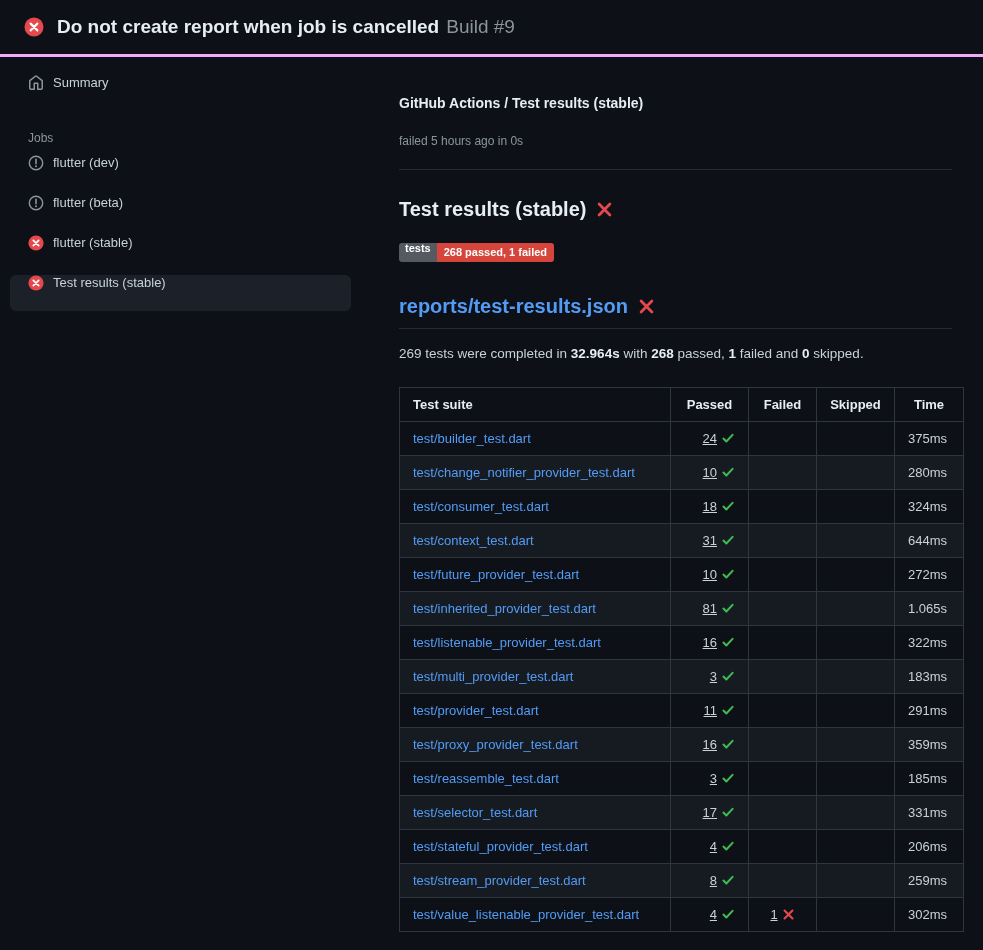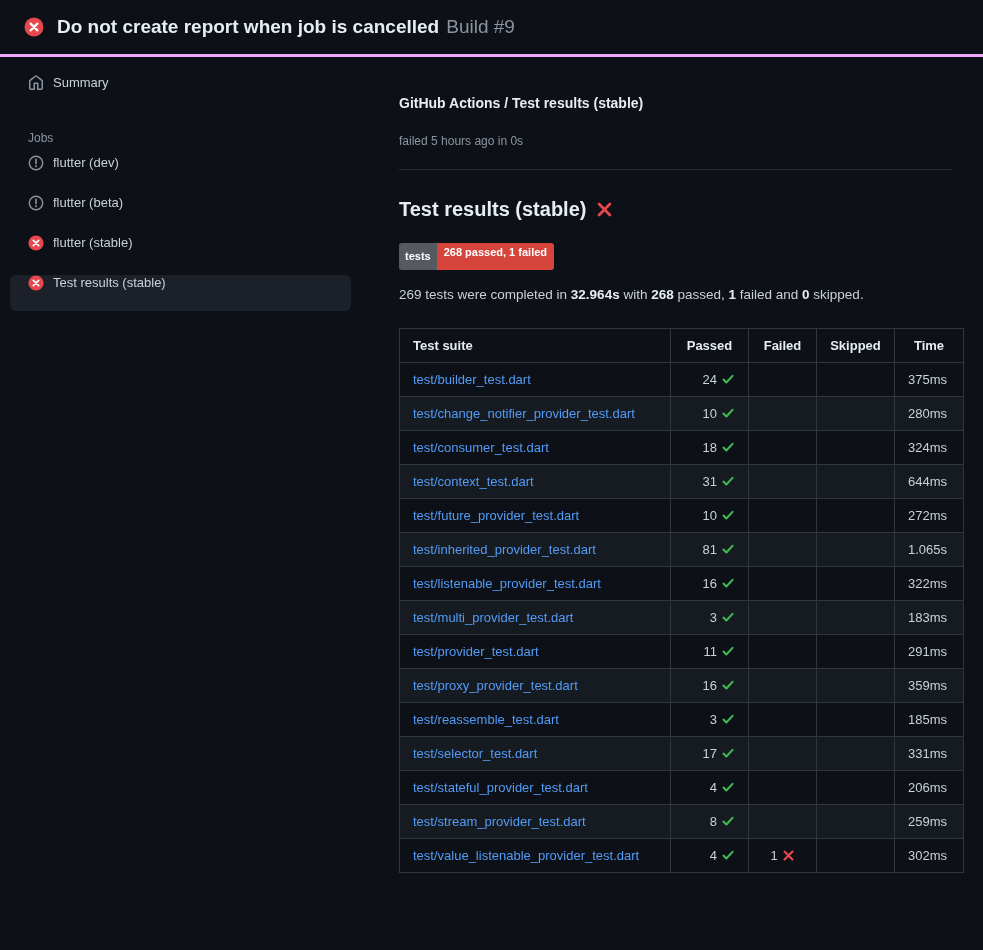--- a/index.html
+++ b/index.html
@@ -48,21 +48,21 @@
   .check-title {
     margin-top: 28px; font-size: 20px; font-weight: 700; color: #e6edf3;
     display: flex; align-items: center; gap: 10px;
   }
 
   .badge {
     display: inline-flex; margin-top: 22px;
     font-size: 11px; font-weight: 600; color: #ffffff;
     border-radius: 3px; overflow: hidden; line-height: 1;
   }
-  .badge-label { padding: 8px 6px; }
+  .badge-label { padding: 0 6px; }
   .badge-value { padding: 4px 7px; }
 
   .report-heading {
     margin-top: 33px; padding-bottom: 10px;
     border-bottom: 1px solid #242b33;
     display: flex; align-items: center; gap: 10px;
   }
   .report-heading a { font-size: 20px; font-weight: 700; color: #539bf5; text-decoration: none; }
 
   .summary-line { margin-top: 17px; font-size: 13.5px; color: #c9d1d9; }
@@ -89,21 +89,21 @@
   .results td a { color: #539bf5; text-decoration: none; }
   .col-suite  { width: 271px; }
   .col-passed { width: 78px; }
   .col-failed { width: 68px; }
   .col-skipped{ width: 78px; }
   .col-time   { width: 69px; }
   td.col-passed { text-align: right; }
   td.col-failed { text-align: center; }
   td.col-skipped{ text-align: center; }
   td.col-time   { text-align: left; color: #c9d1d9; }
-  .num { margin-right: 4px; }
+  .num { margin-right: 4px; text-decoration: underline; }
   .results td svg, .num + svg { vertical-align: -2px; }
 </style>
 </head>
 <body>
 
 <header class="app-header">
   <svg width="20" height="20" viewBox="0 0 16 16">
     <circle cx="8" cy="8" r="7.6" fill="#e5484d"></circle>
     <path d="M5.3 5.3l5.4 5.4M10.7 5.3l-5.4 5.4" stroke="#ffffff" stroke-width="1.7" stroke-linecap="round" fill="none"></path>
   </svg>
@@ -166,20 +166,26 @@
       <svg width="17" height="17" viewBox="0 0 16 16">
         <path d="M2.9 2.9l10.2 10.2M13.1 2.9L2.9 13.1" stroke="#e5484d" stroke-width="2.6" stroke-linecap="round"></path>
       </svg>
     </h2>
 
     <span class="badge">
       <span class="badge-label" style="background: rgb(85, 90, 96);">tests</span>
       <span class="badge-value" style="background: rgb(214, 69, 60);">268 passed, 1 failed</span>
     </span>
 
+    <h2 class="report-heading">
+      <a href="#">reports/test-results.json</a>
+      <svg width="17" height="17" viewBox="0 0 16 16">
+        <path d="M2.9 2.9l10.2 10.2M13.1 2.9L2.9 13.1" stroke="#e5484d" stroke-width="2.6" stroke-linecap="round"></path>
+      </svg>
+    </h2>
 
     <p class="summary-line"><span>269 tests were completed in </span><b>32.964s</b><span> with </span><b>268</b><span> passed, </span><b>1</b><span> failed and </span><b>0</b><span> skipped.</span></p>
 
     <table class="results">
       <thead>
         <tr>
             <th class="col-suite">Test suite</th>
             <th class="col-passed">Passed</th>
             <th class="col-failed">Failed</th>
             <th class="col-skipped">Skipped</th>

